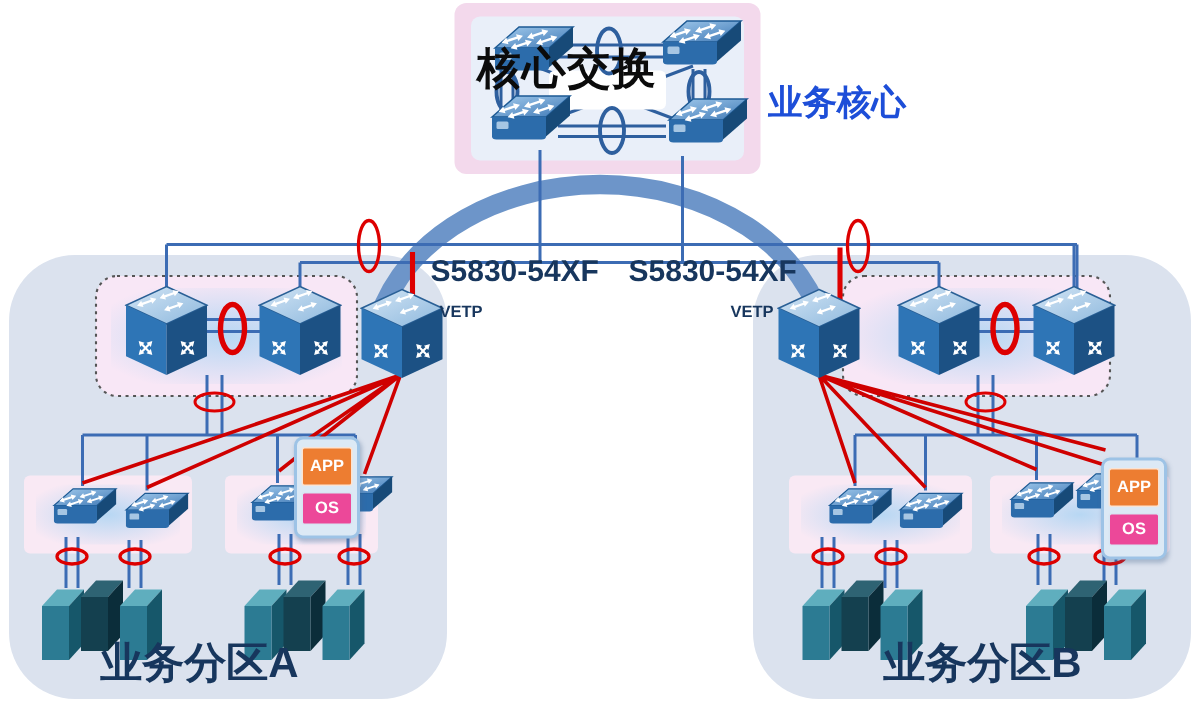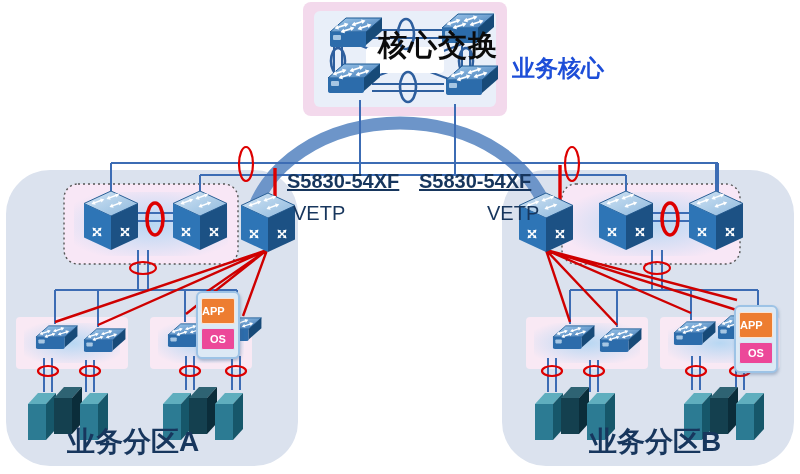--- a/index.html
+++ b/index.html
@@ -1,37 +1,37 @@
 <!DOCTYPE html>
 <html><head>
 <meta charset="utf-8">
 <style>
   html,body{margin:0;padding:0;background:#fff;}
   .stage{position:relative;width:800px;height:474px;background:#ffffff;overflow:hidden;
          font-family:"Liberation Sans", sans-serif;}
   .stage svg{position:absolute;left:0;top:0;}
   .lbl{position:absolute;color:#17365d;white-space:nowrap;}
-  .core-title{left:318px;top:26px;width:180px;text-align:right;font-family:"DejaVu Serif", serif;
+  .core-title{left:318px;top:26px;width:180px;text-align:left;font-family:"DejaVu Serif", serif;
               font-size:29px;font-weight:600;color:#0b0b0b;letter-spacing:1px;z-index:5;}
   .side-label{left:512px;top:53px;font-family:"DejaVu Serif", serif;font-size:23px;font-weight:600;
               color:#1d4ed8;z-index:5;}
-  .model{font-size:20px;font-weight:700;z-index:5;text-decoration:underline;}
+  .model{font-size:20px;font-weight:700;z-index:5;}
   .model-left{left:287px;top:170px;}
   .model-right{left:419px;top:170px;}
-  .vetp{font-size:20px;font-weight:400;z-index:5;text-align:right;}
+  .vetp{font-size:11px;font-weight:700;z-index:5;text-align:right;}
   .vetp-left{left:293px;top:202px;}
   .vetp-right{left:487px;top:202px;}
   .vxlan{left:347px;top:216px;font-size:18px;font-weight:700;z-index:5;}
   .part-label{width:150px;text-align:center;font-size:28px;font-weight:700;z-index:5;}
   .part-a{left:58px;top:423px;}
   .part-b{left:580px;top:423px;}
   .app-card{position:absolute;width:40px;height:64px;background:#dce9f5;border:2px solid #9dc3e6;
             border-radius:6px;z-index:4;box-shadow:1px 2px 3px rgba(70,100,140,.35);}
   .app-card .app{margin:5px 3px 0 3px;height:24px;background:#ed7d31;border:1px solid #fbe3d2;
-            color:#fff;font-size:11px;font-weight:700;line-height:24px;border-radius:2px;}
+            color:#fff;font-size:11px;font-weight:700;text-align:center;line-height:24px;border-radius:2px;}
   .app-card .os{margin:4px 3px 0 3px;height:20px;background:#ec4899;border:1px solid #d8e6f3;
             color:#fff;font-size:11px;font-weight:700;text-align:center;line-height:20px;border-radius:2px;}
   .card-a{left:196px;top:291px;}
   .card-b{left:734px;top:305px;}
 </style>
 </head>
 <body>
 
 <div class="stage">
 

